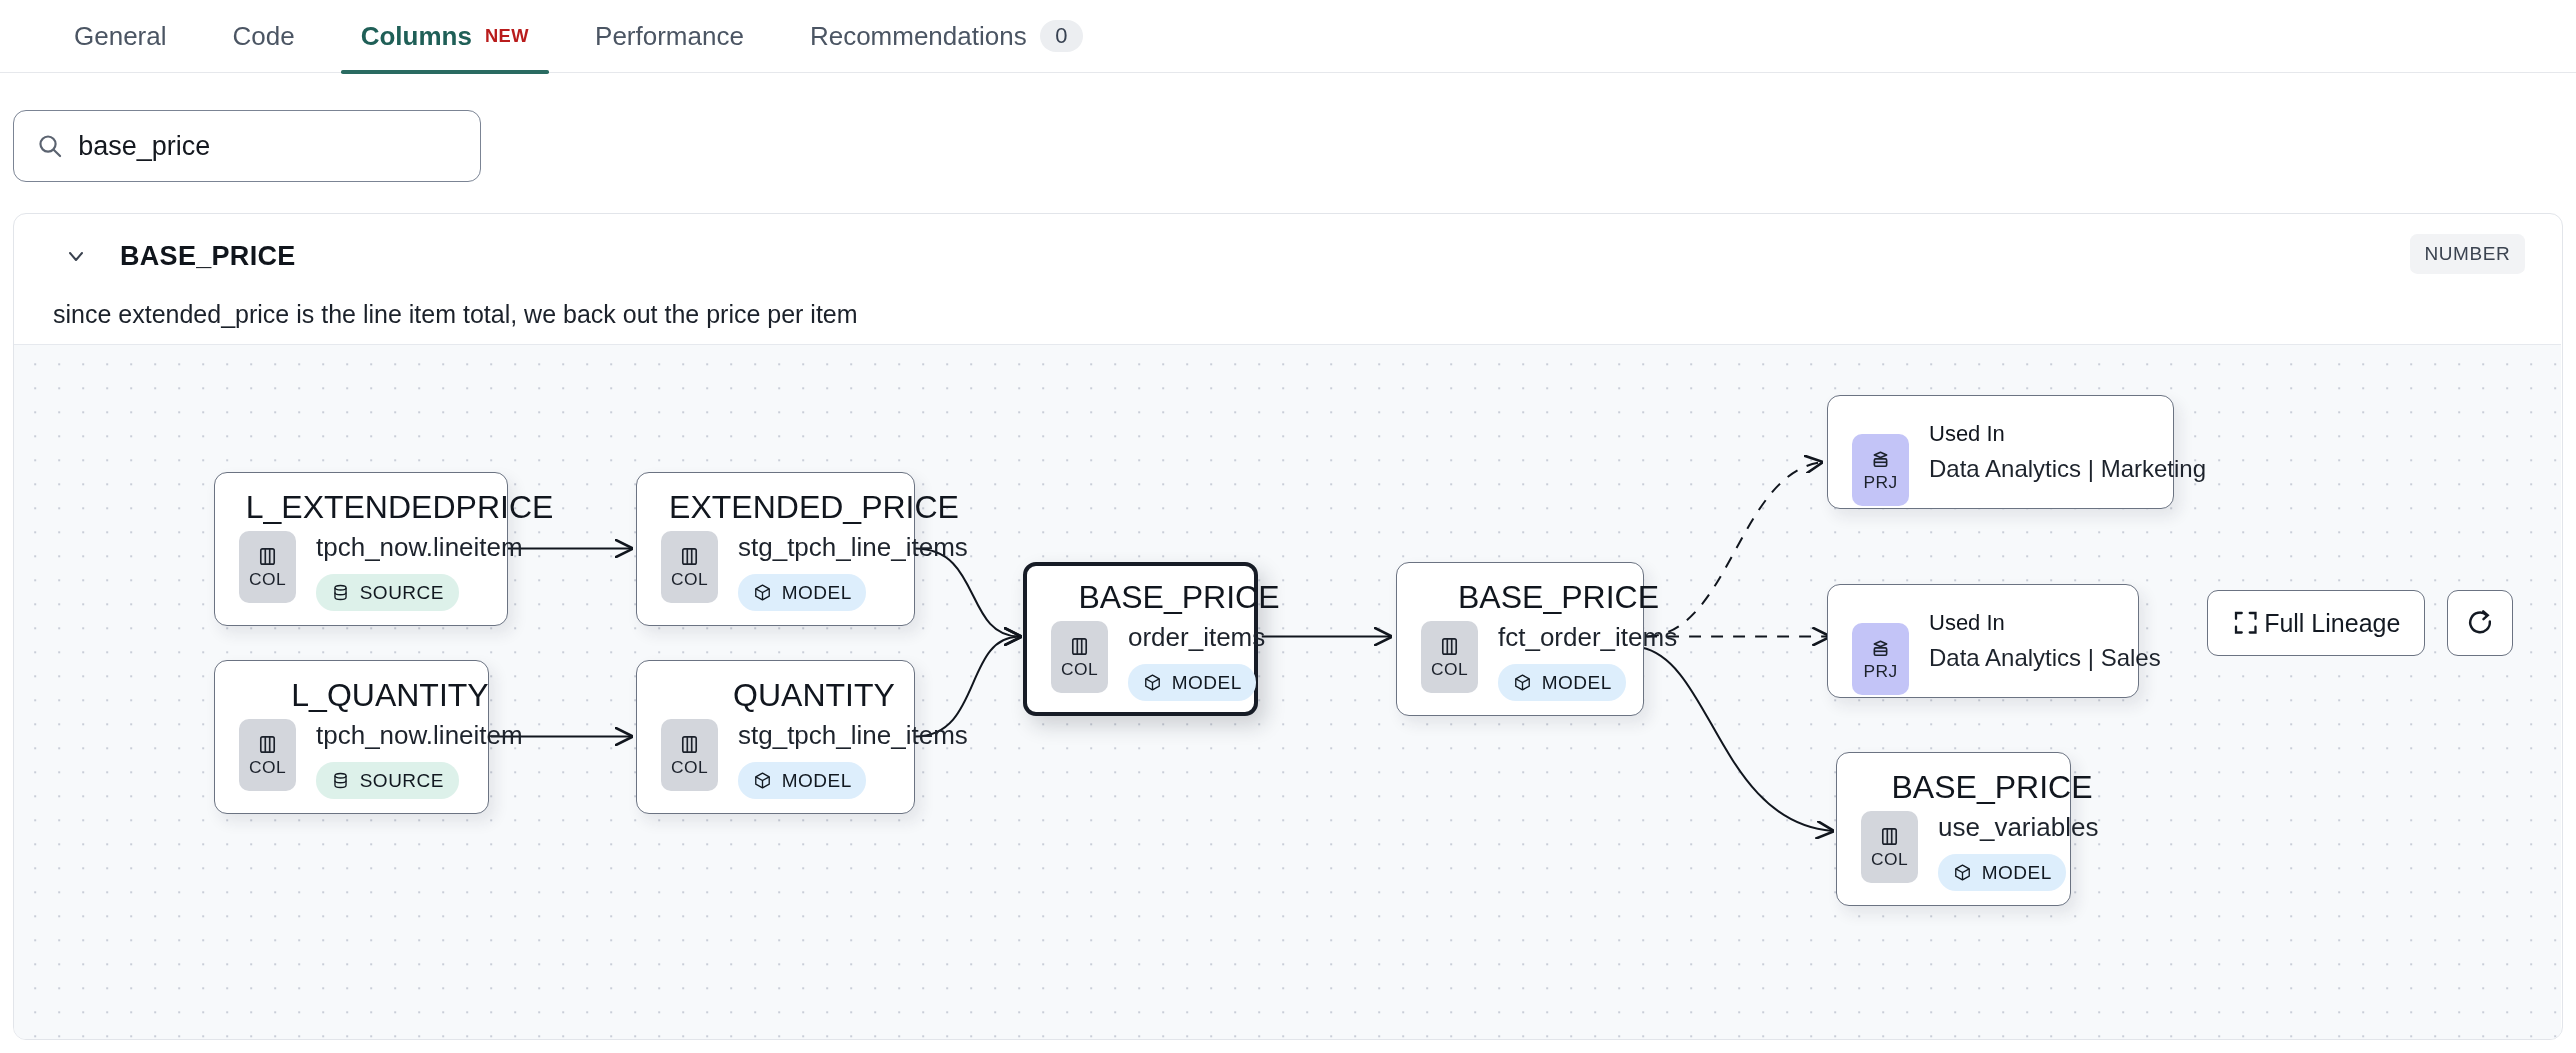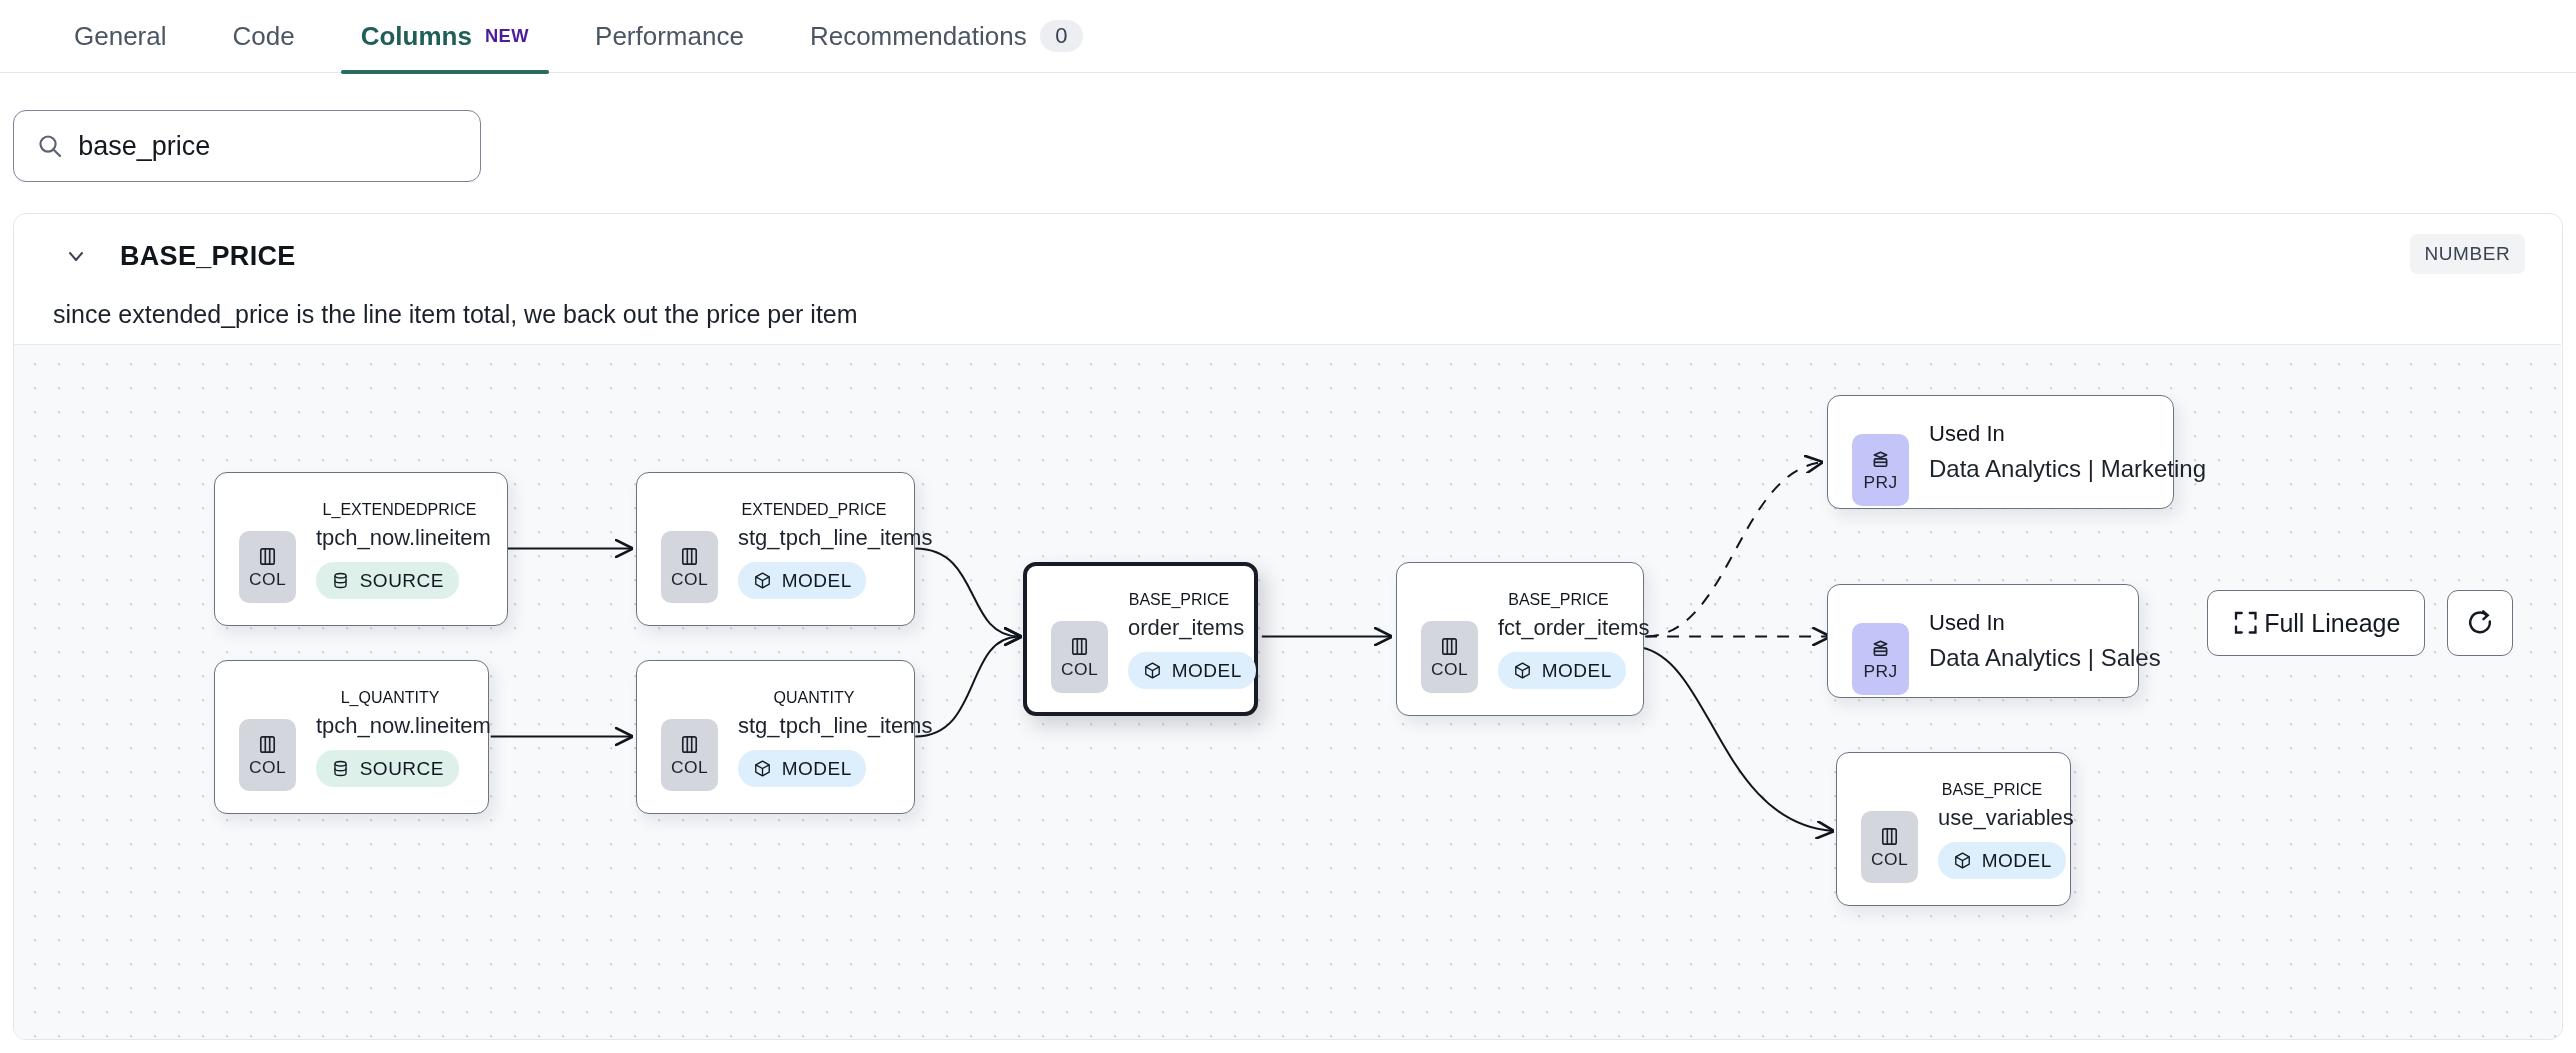--- a/index.html
+++ b/index.html
@@ -27,21 +27,21 @@
     color: #4b5563;
     cursor: pointer;
     white-space: nowrap;
   }
   .tab.active { color: #1f5f57; font-weight: bold; }
   .tab.active::after {
     content: ""; position: absolute; left: 13px; right: 13px; bottom: -1.8px;
     height: 4.6px; background: #2a6b61; border-radius: 1.8px;
   }
   .tab .new-badge {
-    font-size: 18.3px; font-weight: bold; color: #4c1d95; letter-spacing: 0.5px;
+    font-size: 18.3px; font-weight: bold; color: #b91c1c; letter-spacing: 0.5px;
   }
   .tab .count-badge {
     background: #eceef1; color: #374151;
     border-radius: 20px; padding: 4.6px 15.6px;
     font-size: 22px; line-height: 1;
   }
 
   
   .search-wrap {
     position: absolute; left: 13px; top: 110px;
@@ -121,22 +121,22 @@
     border-radius: 10px;
     display: flex; flex-direction: column; align-items: center; justify-content: center;
     gap: 2.8px;
     margin-top: 36px;
   }
   .chip.col { background: #d3d6dc; justify-content: center; }
   .chip.prj { background: #c3c4f7; }
   .chip .chip-label { font-size: 17.4px; color: #1c222c; letter-spacing: 0.4px; line-height: 1; }
 
   .node-text { display: flex; flex-direction: column; gap: 4.6px; min-width: 0; }
-  .node-name { font-size: 16px; color: #11161e; white-space: nowrap; }
-  .node-sub { font-size: 22px; color: #1d232c; white-space: nowrap; }
+  .node-name { font-size: 32px; color: #11161e; white-space: nowrap; }
+  .node-sub { font-size: 26px; color: #1d232c; white-space: nowrap; }
   .node-tag {
     margin-top: 6.4px;
     display: inline-flex; align-items: center; gap: 10px;
     padding: 7.3px 14.7px; border-radius: 18px;
     font-size: 19px; letter-spacing: 0.5px; width: fit-content;
   }
   .node-tag.model  { background: #ddeefc; color: #111820; }
   .node-tag.source { background: #ddf1ea; color: #111820; }
 
   .node.col-node .node-text { padding-top: 1.8px; }

